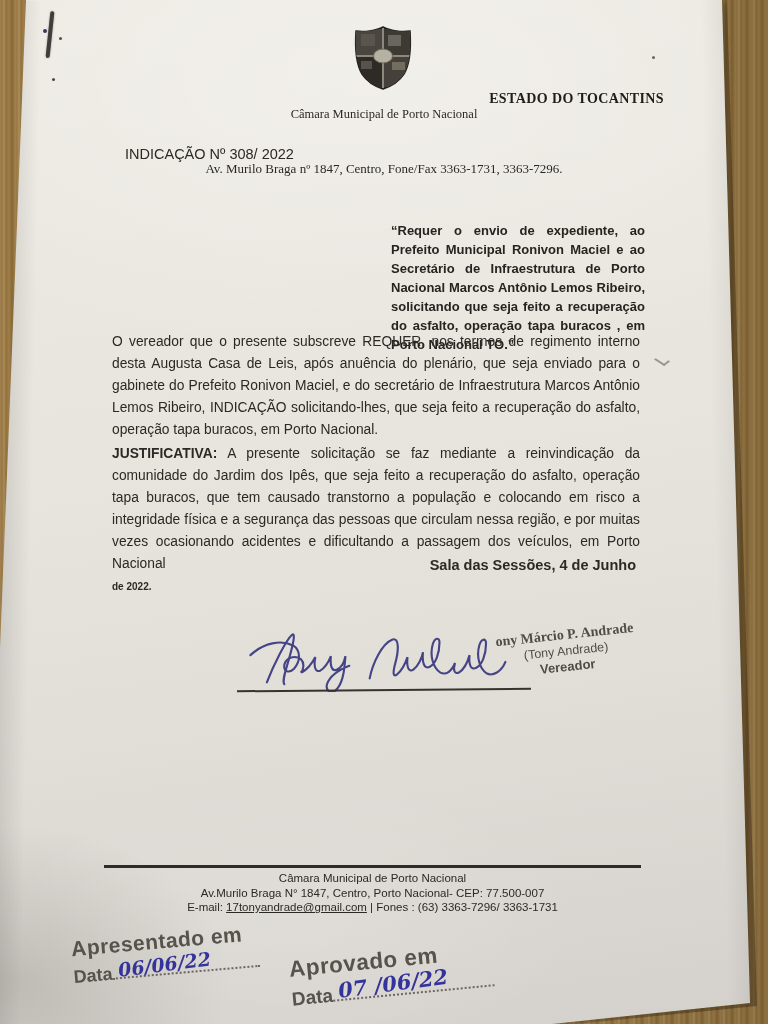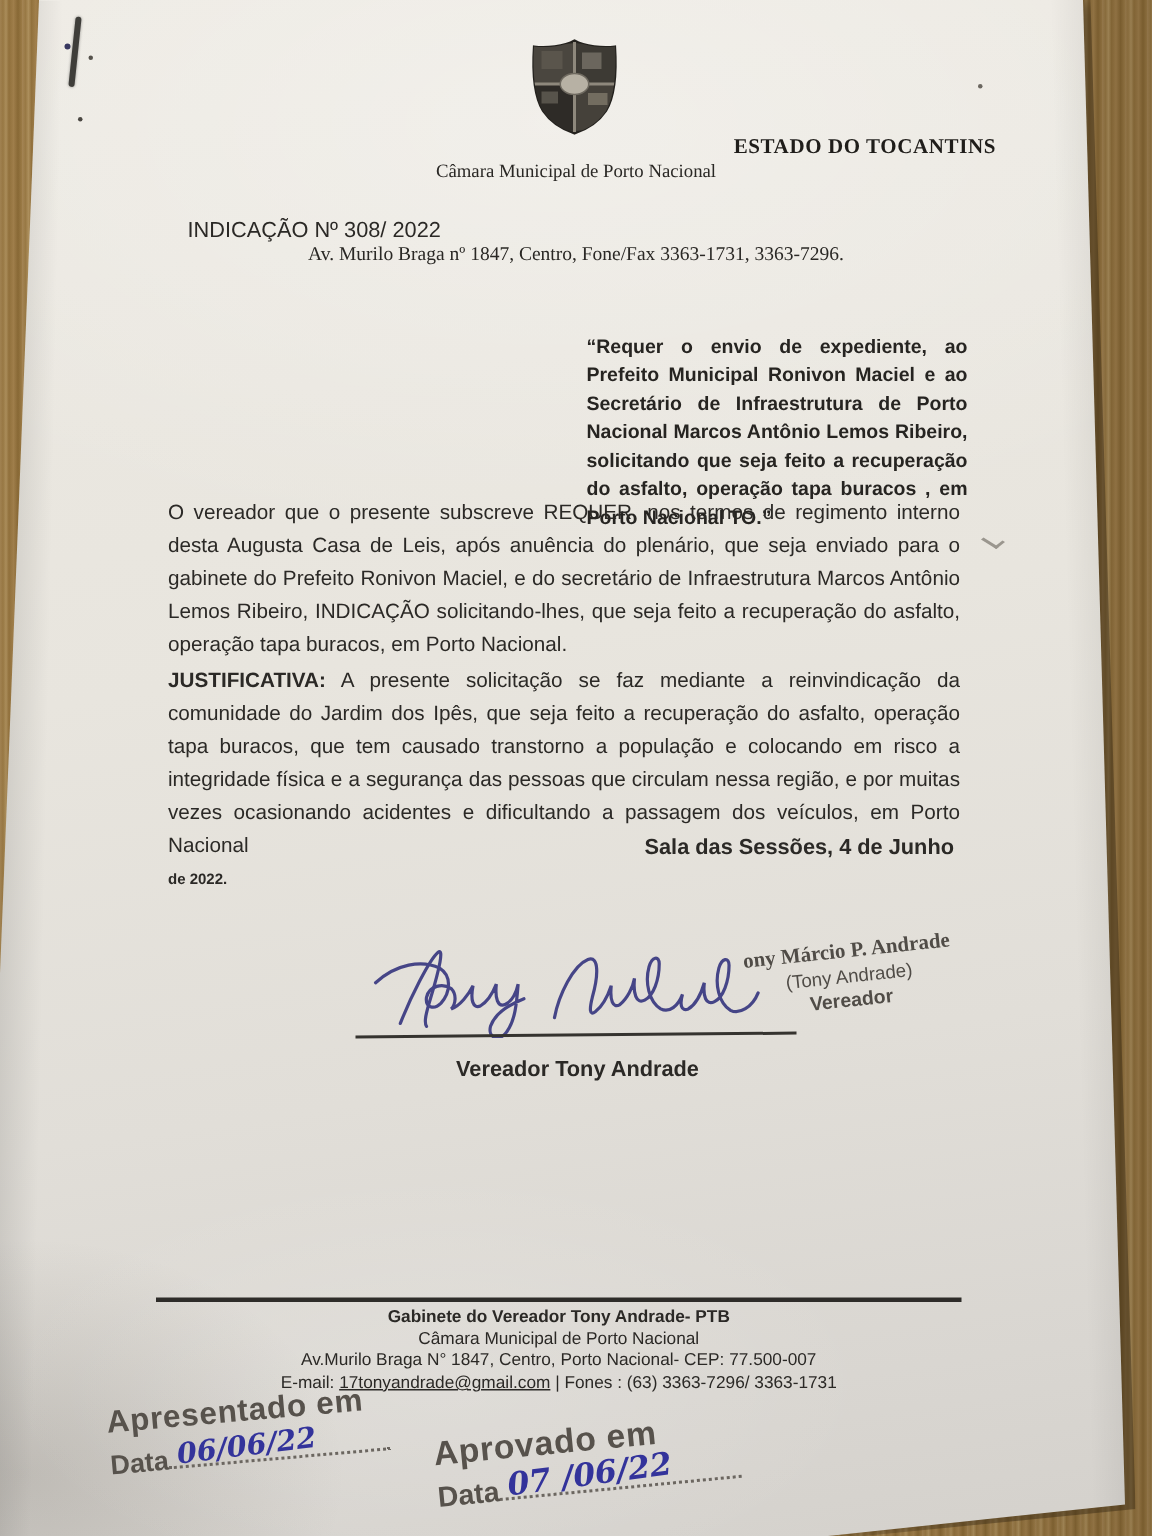--- a/index.html
+++ b/index.html
@@ -144,25 +144,23 @@
         <path d="M5,28 C19,15 37,12 49,18 C57,23 57,34 50,42 C45,47 39,45 40,38 C42,30 51,28 57,32 C61,36 60,43 57,46 C63,44 69,36 72,30 C70,40 72,46 77,44 C82,41 86,34 88,29 C87,39 89,45 94,43 C99,41 102,34 103,29 C102,42 101,54 95,62 C90,69 82,66 84,58 C87,49 97,43 107,39"></path>
         <path d="M128,52 C131,36 141,16 151,12 C159,9 158,24 154,38 C152,46 152,51 156,48 C161,44 165,36 167,30 C166,40 168,46 173,43 C178,39 182,31 183,25 C182,35 184,43 190,40 C196,37 200,26 200,15 C200,9 195,10 193,17 C190,28 193,41 201,46 C207,49 213,44 216,36 C214,43 215,48 220,46 C225,43 229,35 231,28 C230,37 232,44 238,41 C244,38 248,27 248,16 C248,10 243,11 241,18 C238,29 241,42 249,47 C255,50 264,45 268,35"></path>
       </g>
     </svg>
     <div class="sig-line"></div>
     <div class="name-stamp">
       <div class="l1">ony Márcio P. Andrade</div>
       <div class="l2">(Tony Andrade)</div>
       <div class="l3">Vereador</div>
     </div>
-    <div class="abs printed-name">Vereador Tony Andrade</div>
 
     <div class="abs footer-rule"></div>
     <div class="abs footer">
-      <div class="f1">Gabinete do Vereador Tony Andrade- PTB</div>
       <div>Câmara Municipal de Porto Nacional</div>
       <div>Av.Murilo Braga N° 1847, Centro, Porto Nacional- CEP: 77.500-007</div>
       <div><span>E-mail: </span><span class="email">17tonyandrade@gmail.com</span><span> | Fones : (63) 3363-7296/ 3363-1731</span></div>
     </div>
 
     <div class="rubber presented">
       <div class="title">Apresentado em</div>
       <div class="datarow"><span>Data</span><span class="dotline"><span class="hand">06/06/22</span></span></div>
     </div>
     <div class="rubber approved">

